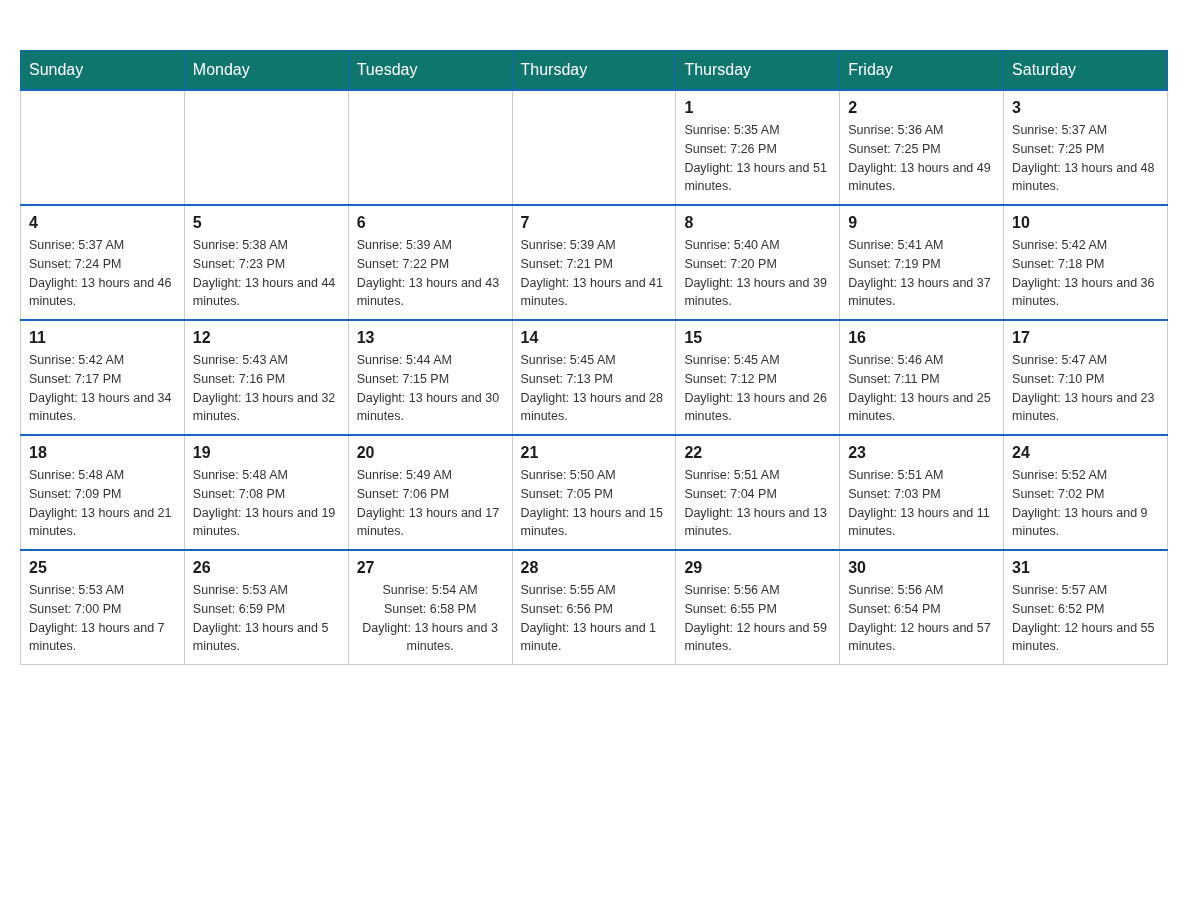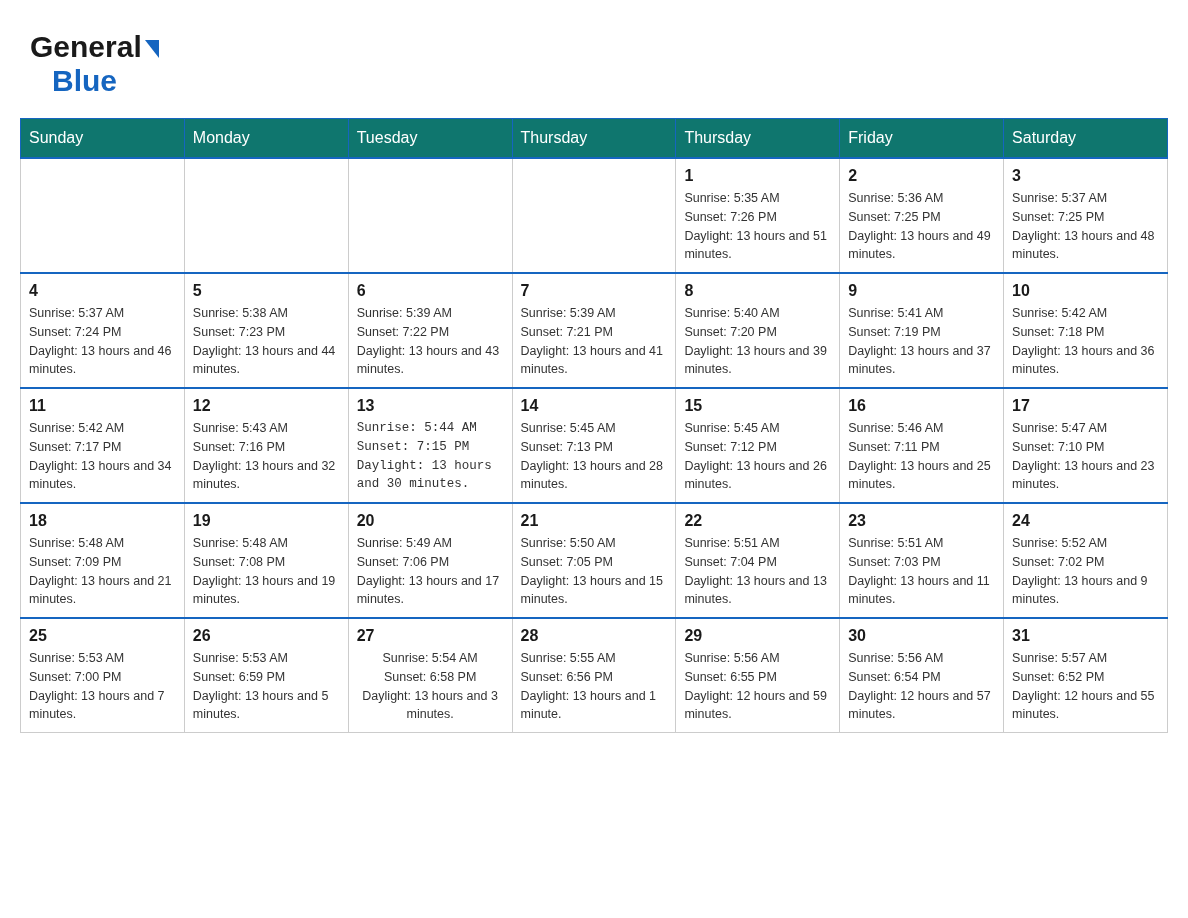--- a/index.html
+++ b/index.html
@@ -76,29 +76,20 @@
       background: #fff;
     }
     tr.week-row td {
       border-top: 2px solid #1565C0;
     }
   </style>
 </head>
 <body>
 
 <div class="header">
-  <div class="logo">
-    <div class="logo-line">
-      <span style="font-size:30px;font-weight:bold;color:#1a1a1a;">General</span>
-      <span style="display:inline-block;width:0;height:0;border-left:14px solid transparent;border-right:0;border-top:18px solid #1565C0;margin-left:3px;vertical-align:middle;margin-top:4px;"></span>
-    </div>
-    <div>
-      <span style="color:#1565C0;font-size:30px;font-weight:bold;padding-left:22px;">Blue</span>
-    </div>
-  </div>
 </div>
 
 <table class="calendar">
   <thead>
     <tr>
     <th>Sunday</th>
         <th>Monday</th>
         <th>Tuesday</th>
         <th>Thursday</th>
         <th>Thursday</th>
@@ -183,21 +174,21 @@
 Daylight: 13 hours and 34 minutes.</div>
         </td>
         <td>
           <div class="day-number">12</div>
           <div class="day-info" style="white-space: pre-line;">Sunrise: 5:43 AM
 Sunset: 7:16 PM
 Daylight: 13 hours and 32 minutes.</div>
         </td>
         <td>
           <div class="day-number">13</div>
-          <div class="day-info" style="white-space: pre-line; font-family: Liberation Mono, monospace;">Sunrise: 5:44 AM
+          <div class="day-info" style="white-space: pre-line;">Sunrise: 5:44 AM
 Sunset: 7:15 PM
 Daylight: 13 hours and 30 minutes.</div>
         </td>
         <td>
           <div class="day-number">14</div>
           <div class="day-info" style="white-space: pre-line;">Sunrise: 5:45 AM
 Sunset: 7:13 PM
 Daylight: 13 hours and 28 minutes.</div>
         </td>
         <td>

